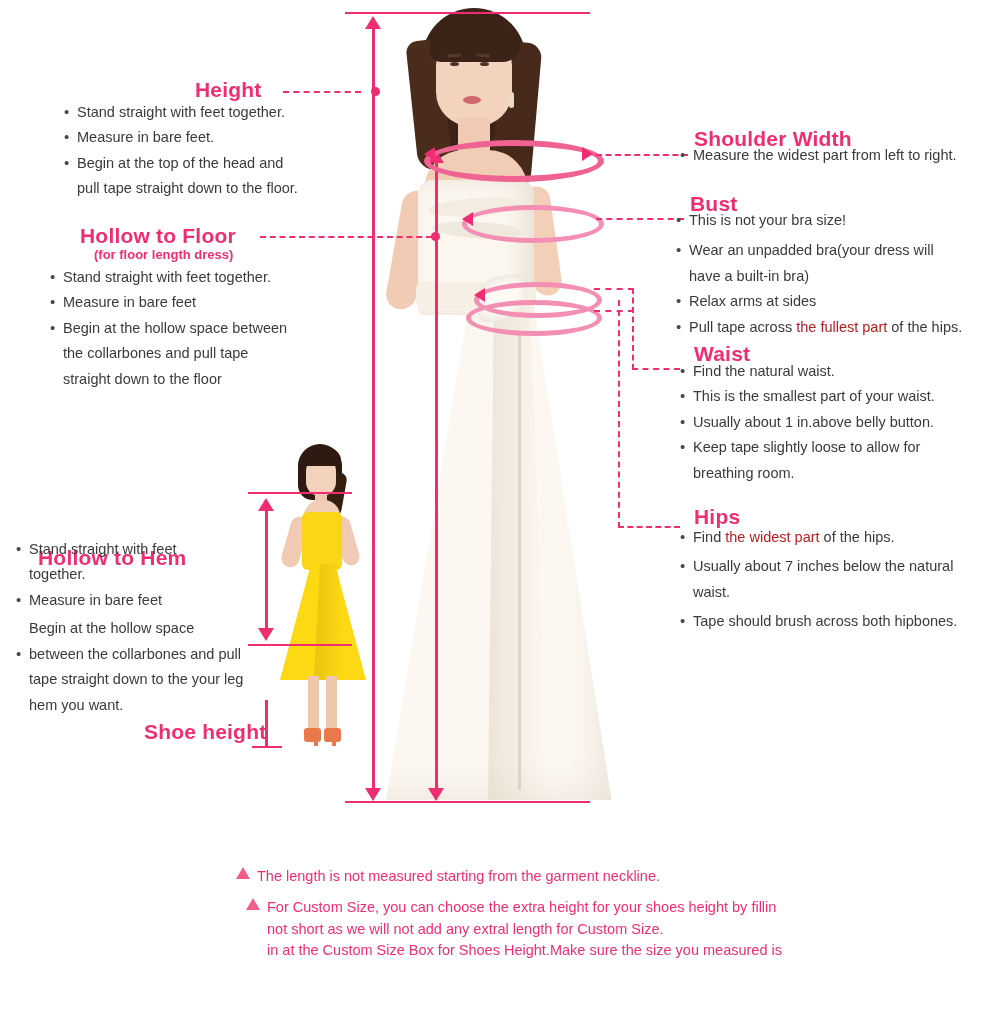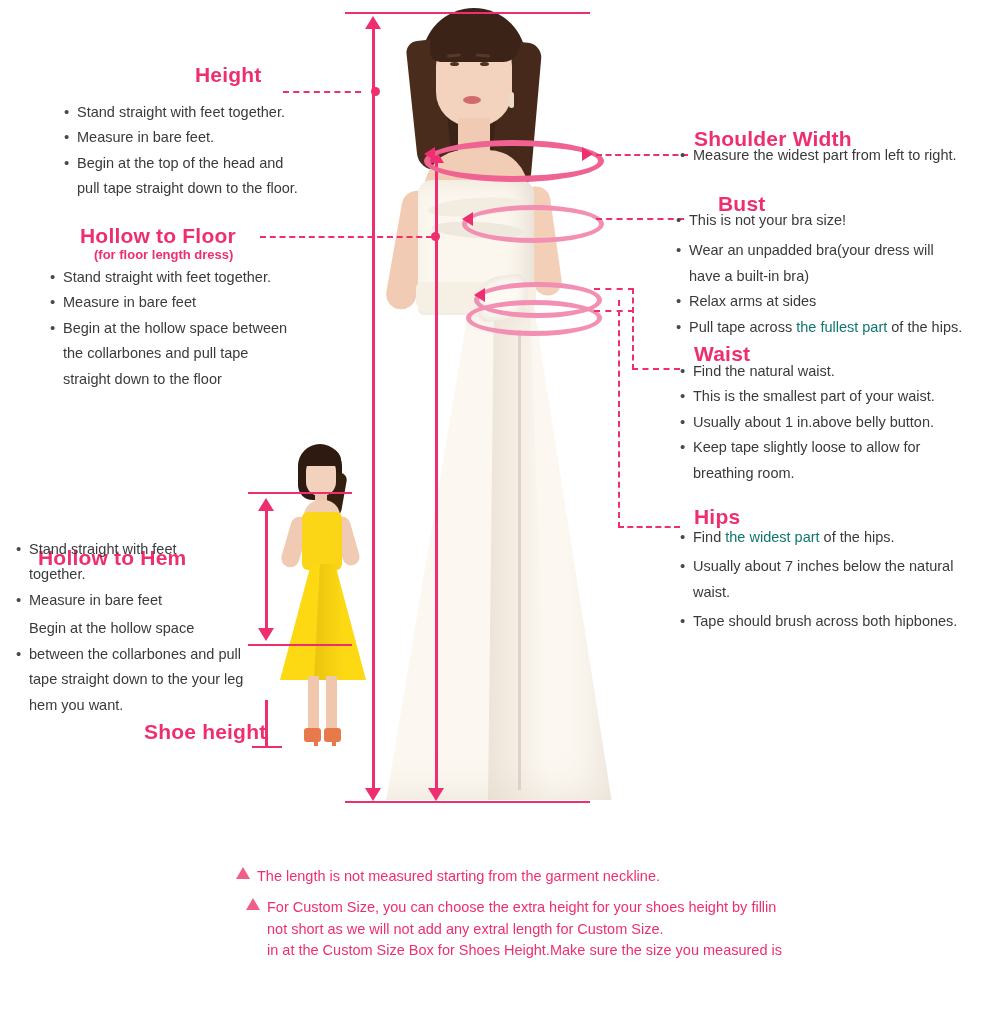--- a/index.html
+++ b/index.html
@@ -19,21 +19,21 @@
   .sub {
     font-size:13px; font-weight:bold; color:#ef2e72; white-space:nowrap;
   }
   .bullets { font-size:14.5px; color:#3a3a3a; line-height:1.55; }
   .bullets div { position:relative; padding-left:15px; margin-bottom:3px; }
   .bullets div::before {
     content:"\2022"; position:absolute; left:2px; top:-1px;
     color:#4a4a4a; font-size:15px;
   }
   .bullets div.nob::before { content:""; }
-  .pink { color:#0f766e; }
+  .pink { color:#b91c1c; }
 
   
   .model-main { left:368px; top:0px; width:255px; height:810px; }
   .m-hair-back {
     left:54px; top:8px; width:104px; height:150px;
     background:#3b2317; border-radius:52px 52px 40px 40px;
   }
   .m-hair-side {
     left:44px; top:40px; width:34px; height:130px;
     background:#4a2c1c; border-radius:20px 8px 28px 30px;
@@ -273,21 +273,21 @@
 </div>
 
 <div class="abs hline" style="left:345px; top:12px; width:245px;"></div>
 <div class="abs arrow-up" style="left:365px; top:16px;"></div>
 <div class="abs vline" style="left:371.5px; top:28px; height:760px;"></div>
 <div class="abs arrow-down" style="left:365px; top:788px;"></div>
 <div class="abs hline" style="left:345px; top:801px; width:245px;"></div>
 <div class="abs dot" style="left:371px; top:87px;"></div>
 
 <div class="abs dash-h" style="left:283px; top:91px; width:78px;"></div>
-<div class="abs hdr" style="left:195px; top:63px;">Height</div>
+<div class="abs hdr" style="left:195px; top:78px;">Height</div>
 <div class="abs bullets" style="left:62px; top:101px; width:300px;">
   <div>Stand straight with feet together.</div>
   <div>Measure in bare feet.</div>
   <div>Begin at the top of the head and</div>
   <div class="nob">pull tape straight down to the floor.</div>
 </div>
 
 <div class="abs arrow-up" style="left:428px; top:150px;"></div>
 <div class="abs vline" style="left:434.5px; top:162px; height:626px;"></div>
 <div class="abs arrow-down" style="left:428px; top:788px;"></div>
@@ -308,21 +308,21 @@
 <div class="abs arrow-left" style="left:424px; top:147px;"></div>
 <div class="abs dash-h" style="left:596px; top:154px; width:92px;"></div>
 <div class="abs hdr" style="left:694px; top:127px;">Shoulder Width</div>
 <div class="abs bullets" style="left:678px; top:144px; width:320px;">
   <div>Measure the widest part from left to right.</div>
 </div>
 
 <div class="abs band" style="left:462px; top:205px; width:132px; height:28px;"></div>
 <div class="abs arrow-left" style="left:462px; top:212px;"></div>
 <div class="abs dash-h" style="left:596px; top:218px; width:88px;"></div>
-<div class="abs hdr" style="left:718px; top:192px;">Bust</div>
+<div class="abs hdr" style="left:690px; top:192px;">Bust</div>
 <div class="abs bullets" style="left:674px; top:209px; width:330px;">
   <div>This is not your bra size!</div>
   <div style="margin-top:8px;">Wear an unpadded bra(your dress will</div>
   <div class="nob">have a built-in bra)</div>
   <div>Relax arms at sides</div>
   <div><span>Pull tape across </span><span class="pink">the fullest part</span><span> of the hips.</span></div>
 </div>
 
 <div class="abs band" style="left:474px; top:282px; width:118px; height:26px;"></div>
 <div class="abs band" style="left:466px; top:300px; width:126px; height:26px;"></div>

